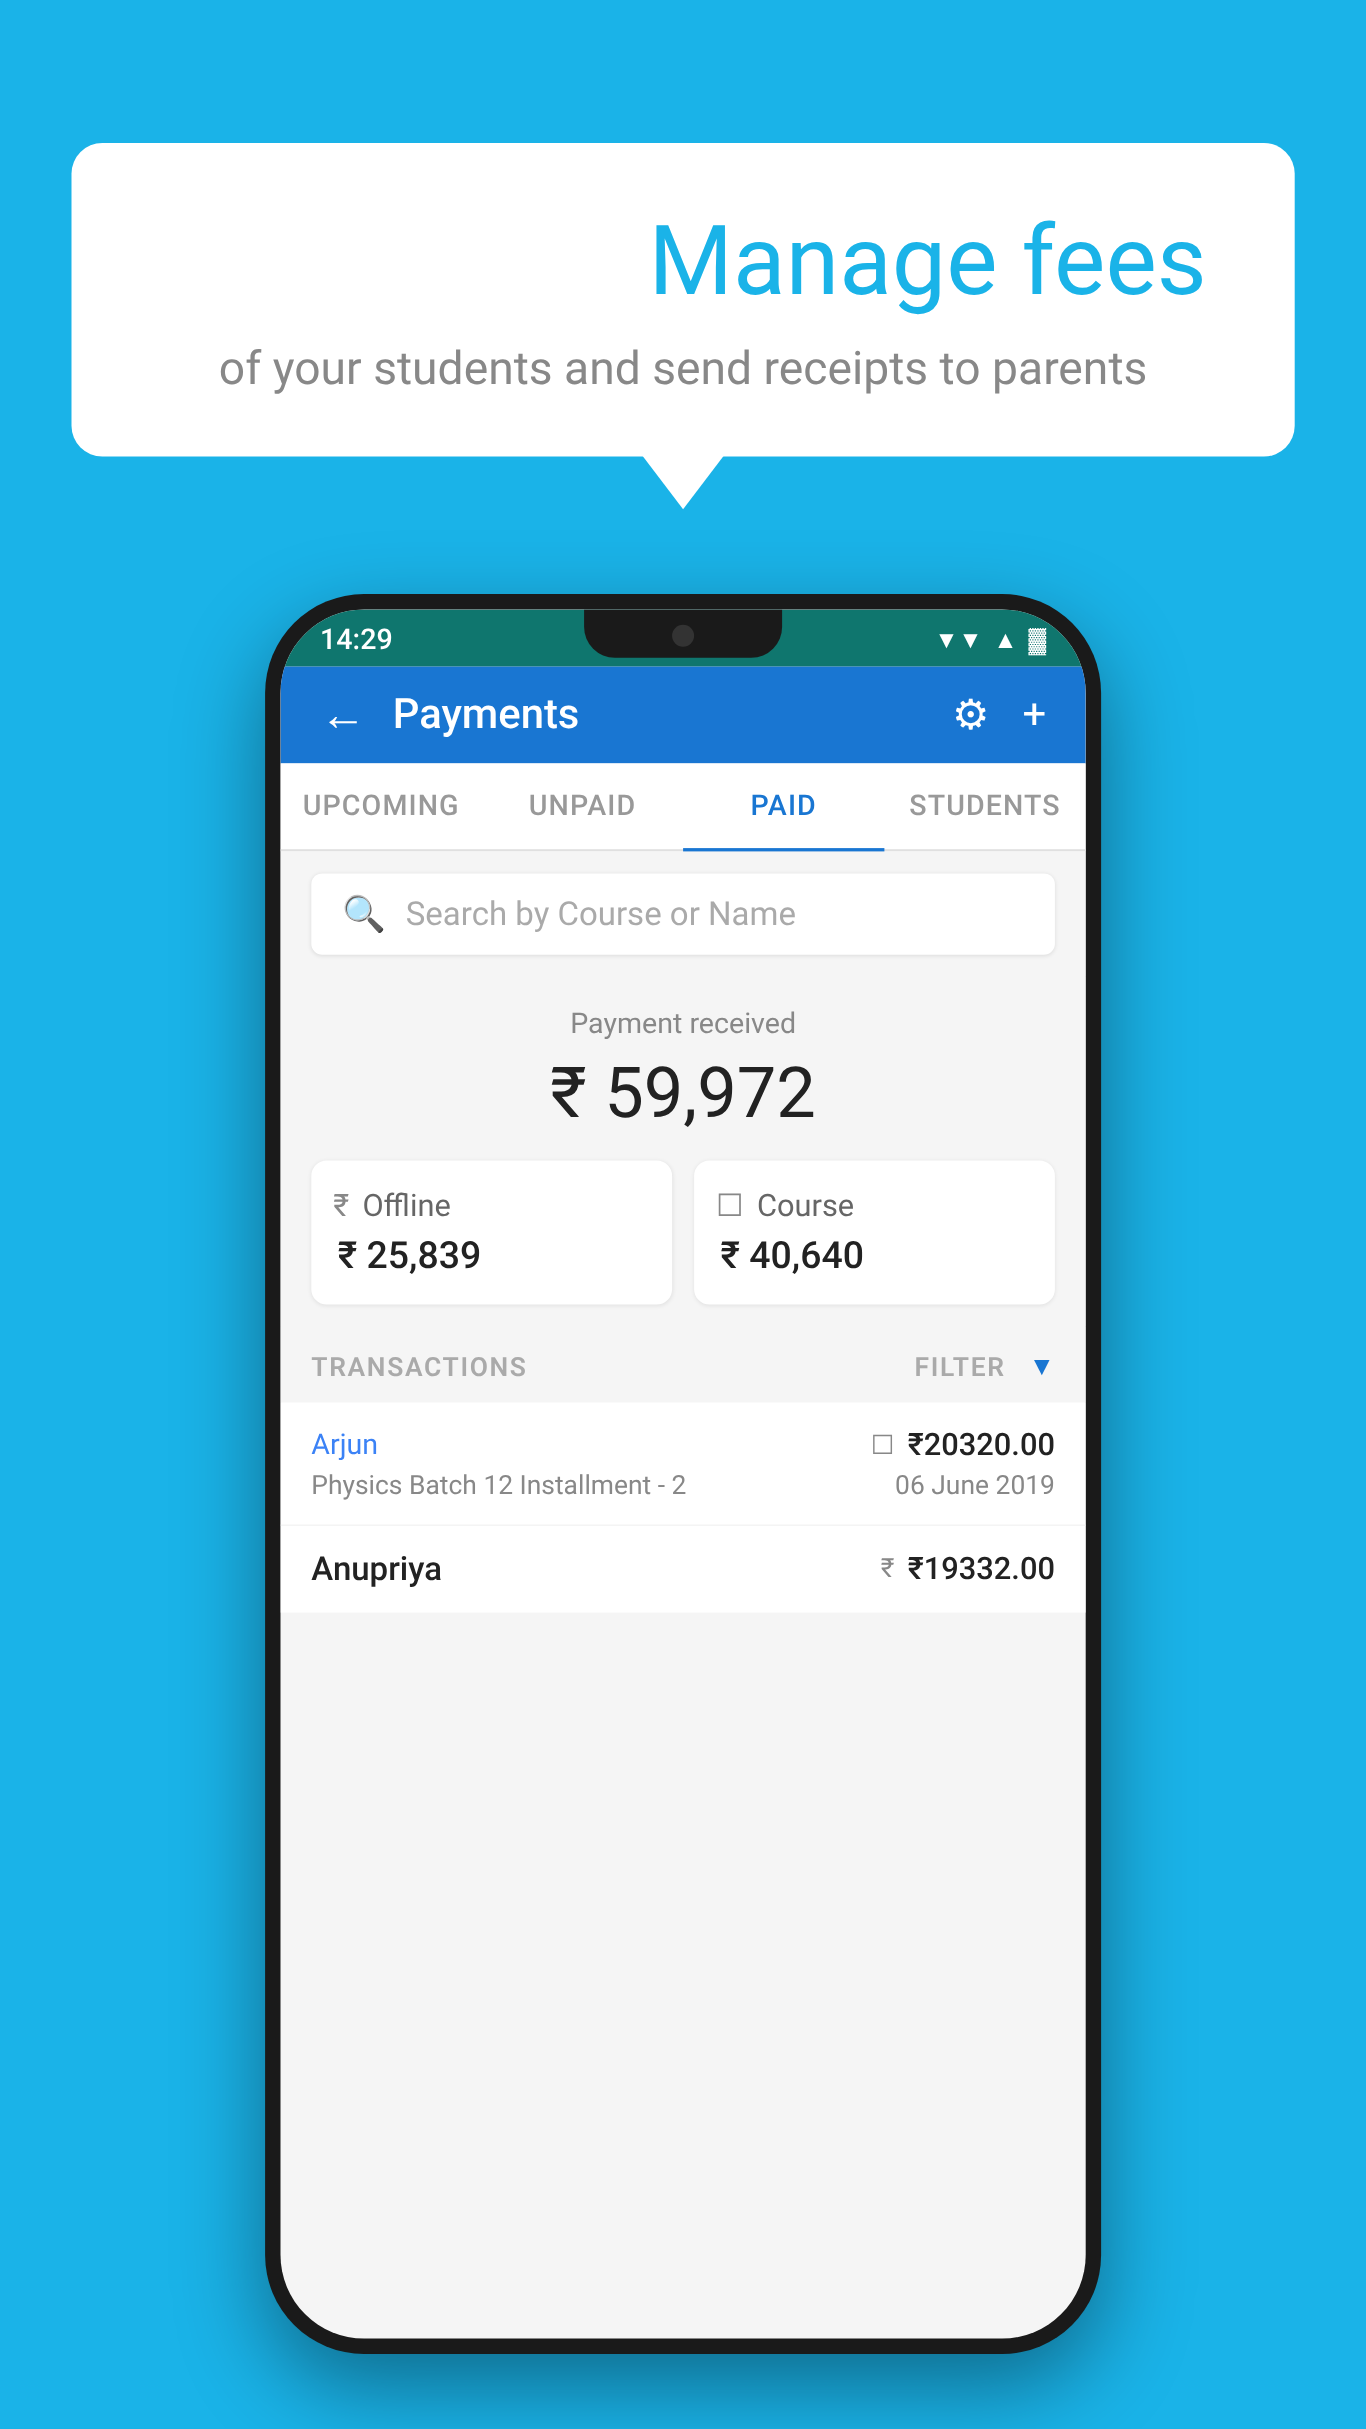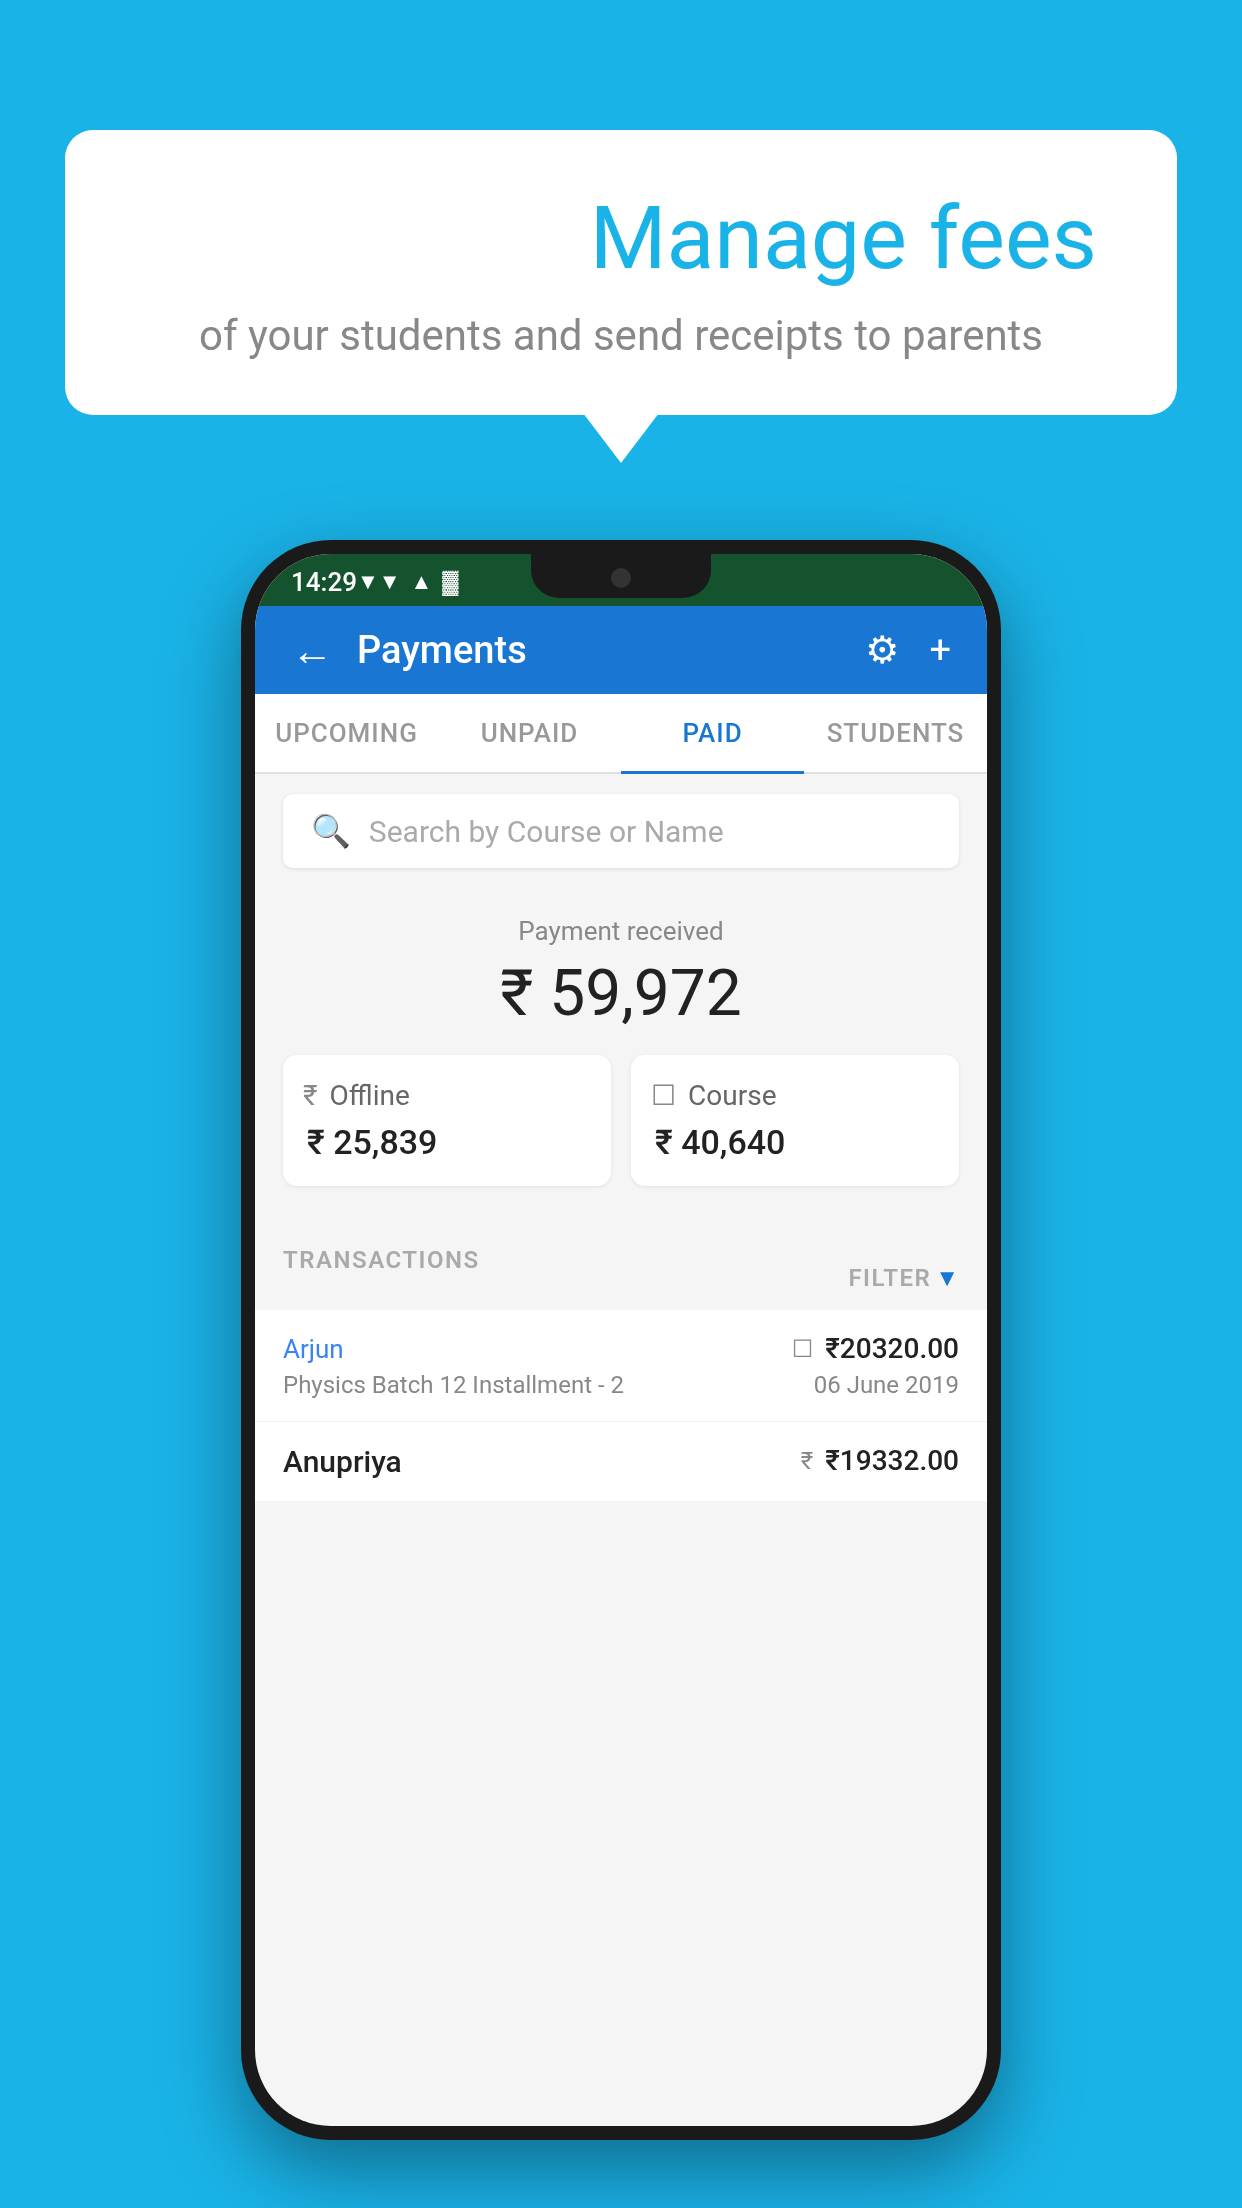--- a/index.html
+++ b/index.html
@@ -135,23 +135,24 @@
       transform: translateX(-50%);
       width: 20px;
       height: 20px;
       background: #333;
       border-radius: 50%;
     }
 
     
     .status-bar {
       display: flex;
+      justify-content: space-between;
       align-items: center;
       padding: 12px 36px 8px;
-      background: #14532d;
+      background: #0f766e;
       height: 52px;
     }
 
     .status-time {
       color: white;
       font-size: 26px;
       font-weight: 500;
     }
 
     .status-icons {
@@ -336,23 +337,22 @@
     .transactions-label {
       color: #aaa;
       font-size: 24px;
       font-weight: 600;
       letter-spacing: 1.5px;
     }
 
     .filter-btn {
       display: flex;
       align-items: center;
-      gap: 4px;
+      gap: 21px;
       cursor: pointer;
-      margin-top: 36px;
     }
 
     .filter-label {
       color: #aaa;
       font-size: 24px;
       font-weight: 600;
       letter-spacing: 1.5px;
     }
 
     .filter-icon {

